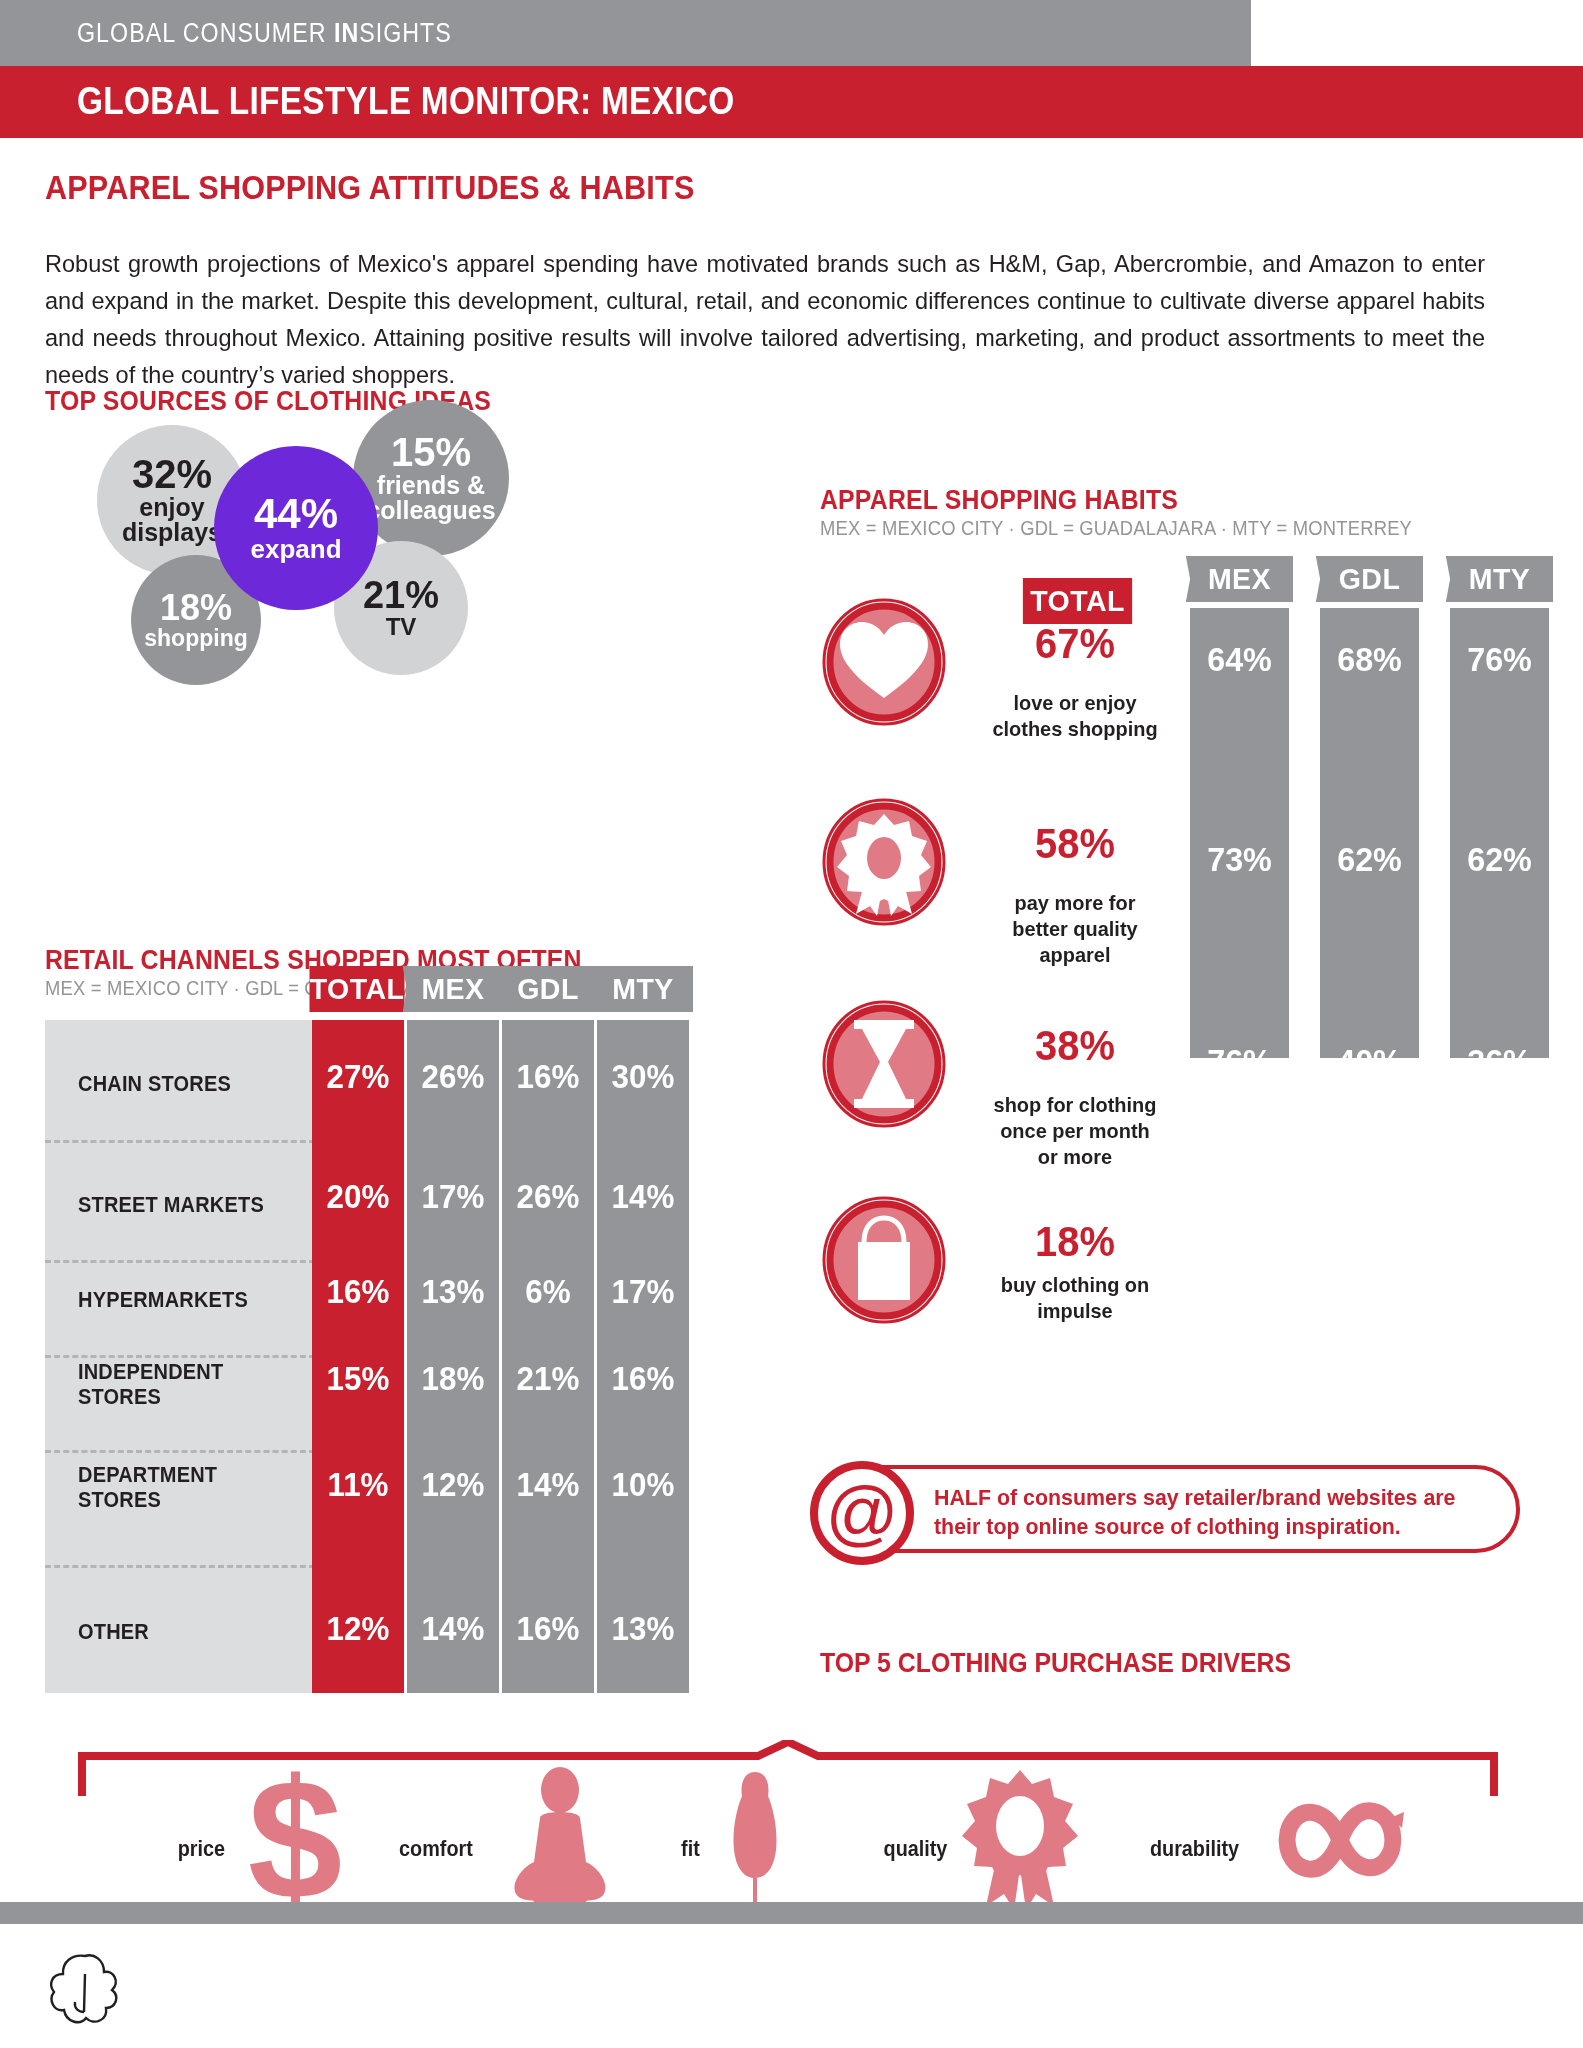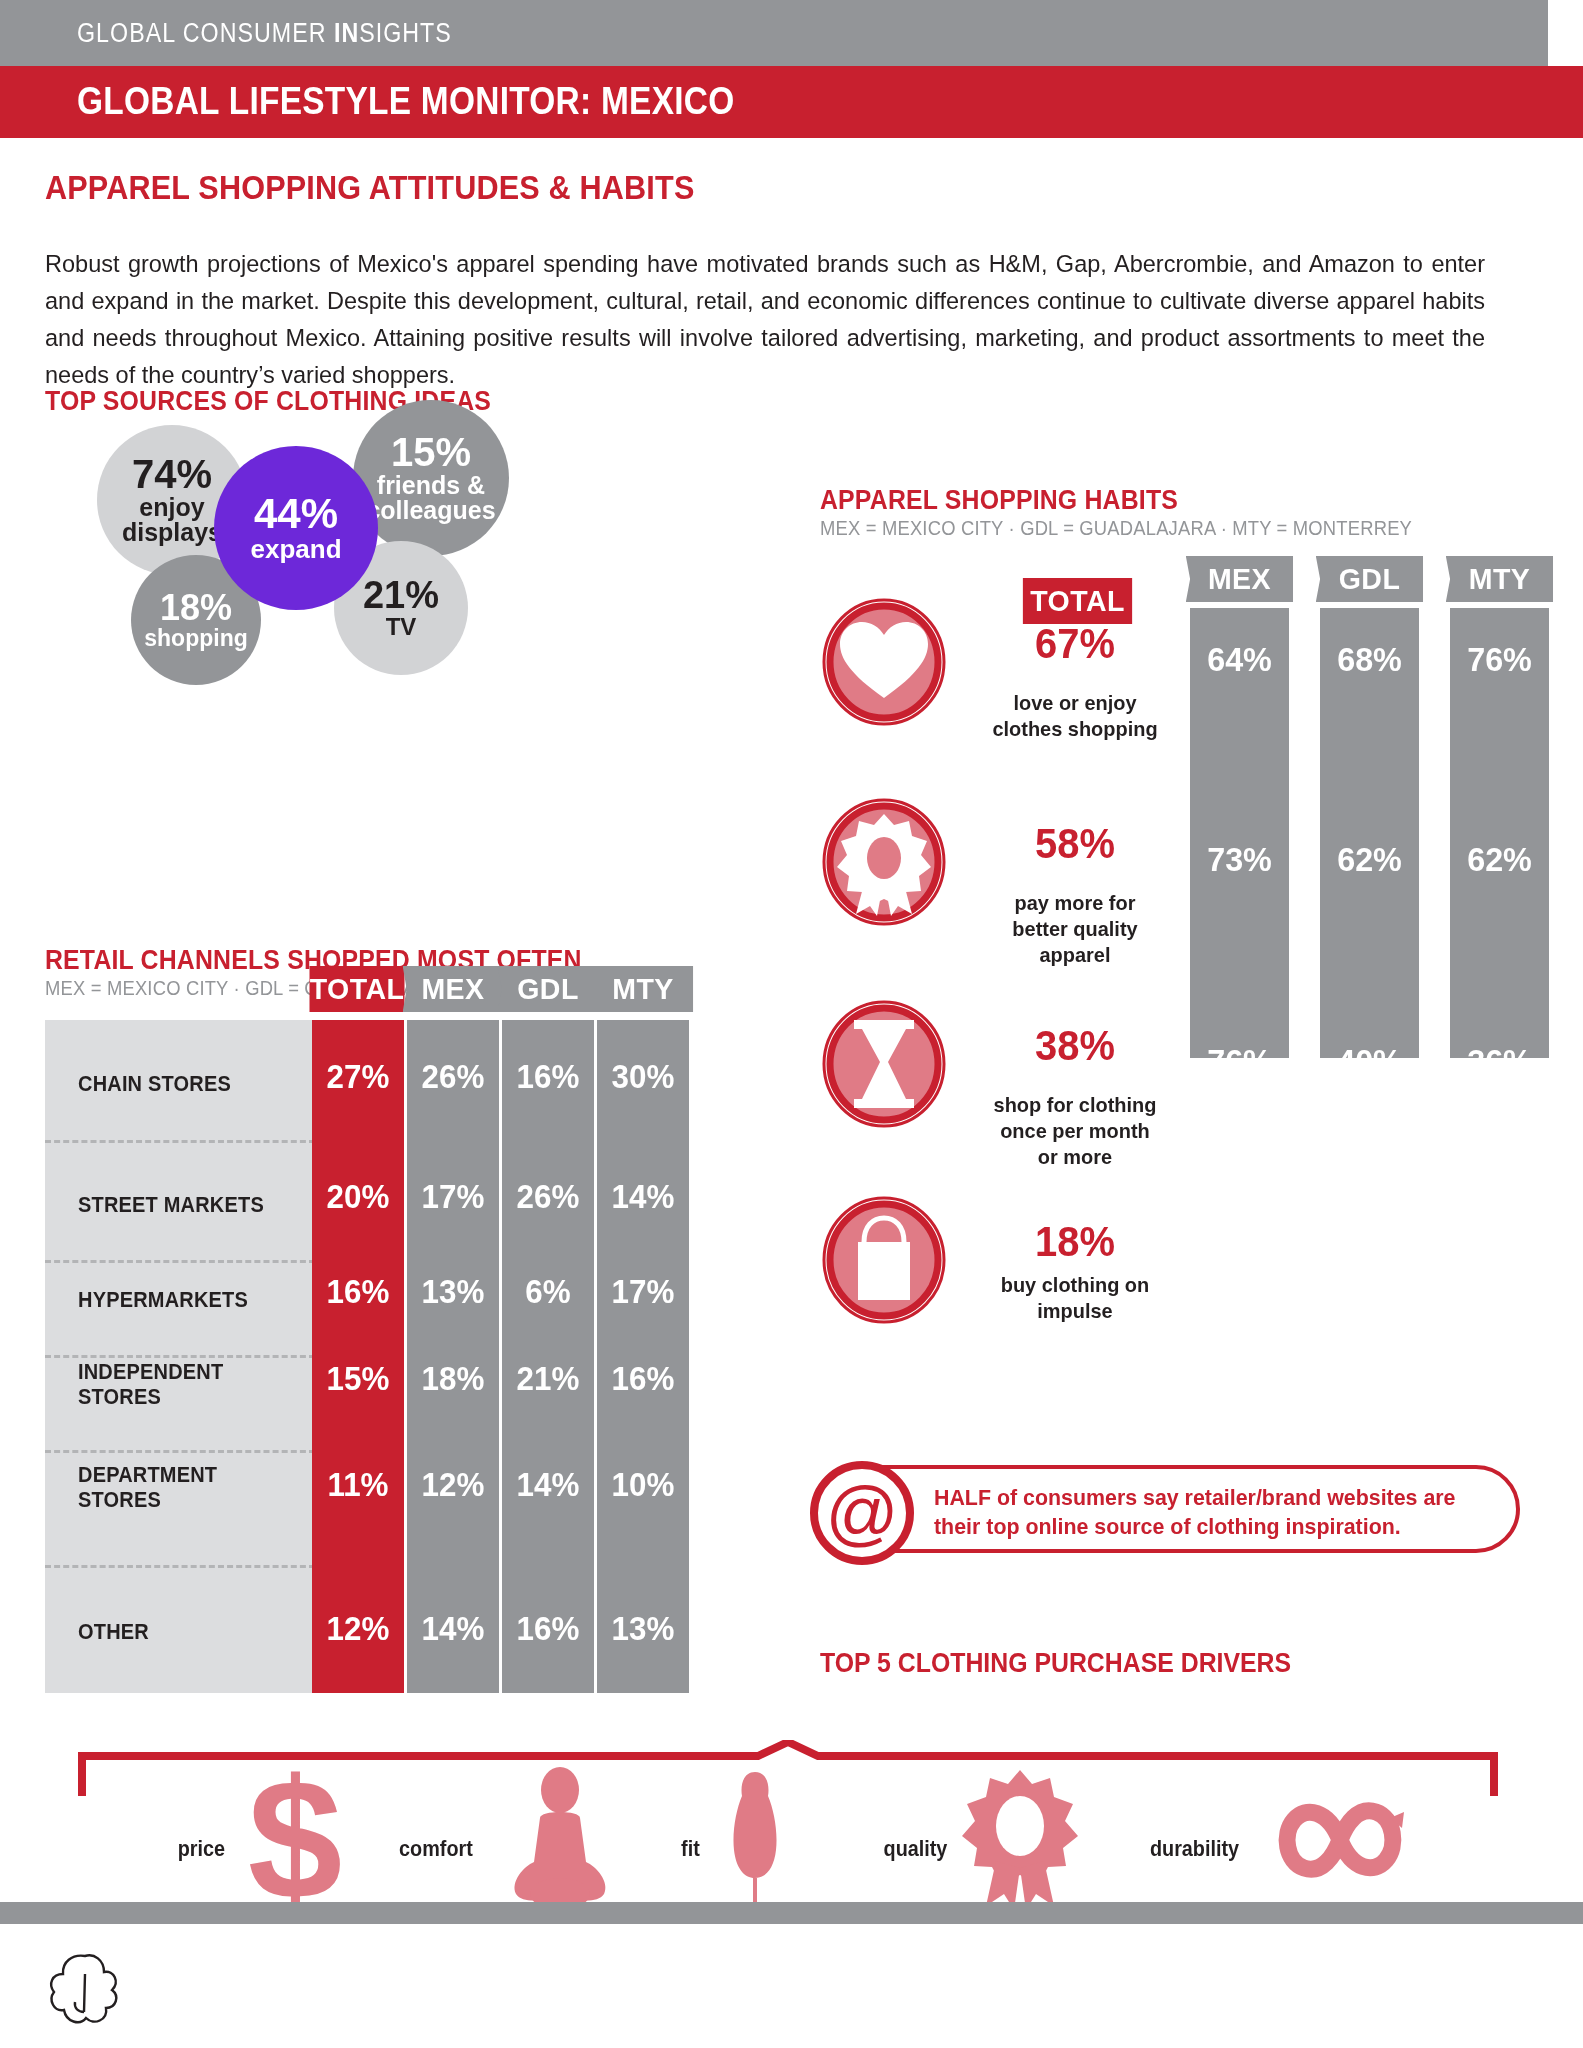--- a/index.html
+++ b/index.html
@@ -7,21 +7,21 @@
   body {
     width: 1583px; height: 2048px;
     font-family: "Liberation Sans", sans-serif;
     position: relative;
     overflow: hidden;
     color: #231f20;
   }
 
   
   .band-gray {
-    position: absolute; left: 0; top: 0; width: 1548px; height: 66px;
+    position: absolute; left: 0; top: 0; width: 1251px; height: 66px;
     background: #939598;
   }
   .band-gray .kicker {
     position: absolute; left: 77px; top: 18px;
     font-size: 27px; letter-spacing: 1.2px; color: #ffffff;
     font-weight: 400; font-stretch: condensed;
     transform: scaleX(0.86); transform-origin: left center;
     white-space: nowrap;
   }
   .band-gray .kicker b { font-weight: 700; }
@@ -176,21 +176,21 @@
 <div class="band-red">
   <div class="title">GLOBAL LIFESTYLE MONITOR: MEXICO</div>
 </div>
 
 <div class="section-title">APPAREL SHOPPING ATTITUDES &amp; HABITS</div>
 <div class="intro">Robust growth projections of Mexico's apparel spending have motivated brands such as H&amp;M, Gap, Abercrombie, and Amazon to enter and expand in the market. Despite this development, cultural, retail, and economic differences continue to cultivate diverse apparel habits and needs throughout Mexico. Attaining positive results will involve tailored advertising, marketing, and product assortments to meet the needs of the country’s varied shoppers.</div>
 
 <div class="block-head" style="left:45px; top:386px;">TOP SOURCES OF CLOTHING IDEAS</div>
 <div id="bubbles">
     <div class="bub" style="left: 97px; top: 425px; width: 150px; height: 150px; background: rgb(210, 211, 213); color: rgb(35, 31, 32);">
-      <span class="pct" style="font-size: 40px;">74%</span>
+      <span class="pct" style="font-size: 40px;">32%</span>
       <span class="lbl" style="font-size: 25px;">enjoy</span>
       <span class="lbl" style="font-size: 25px;">displays</span>
     </div>
     <div class="bub" style="left: 353px; top: 400px; width: 156px; height: 156px; background: rgb(147, 149, 152); color: rgb(255, 255, 255);">
       <span class="pct" style="font-size: 40px;">15%</span>
       <span class="lbl" style="font-size: 25px;">friends &amp;</span>
       <span class="lbl" style="font-size: 25px;">colleagues</span>
     </div>
     <div class="bub" style="left: 131px; top: 555px; width: 130px; height: 130px; background: rgb(147, 149, 152); color: rgb(255, 255, 255);">
       <span class="pct" style="font-size: 36px;">18%</span>

